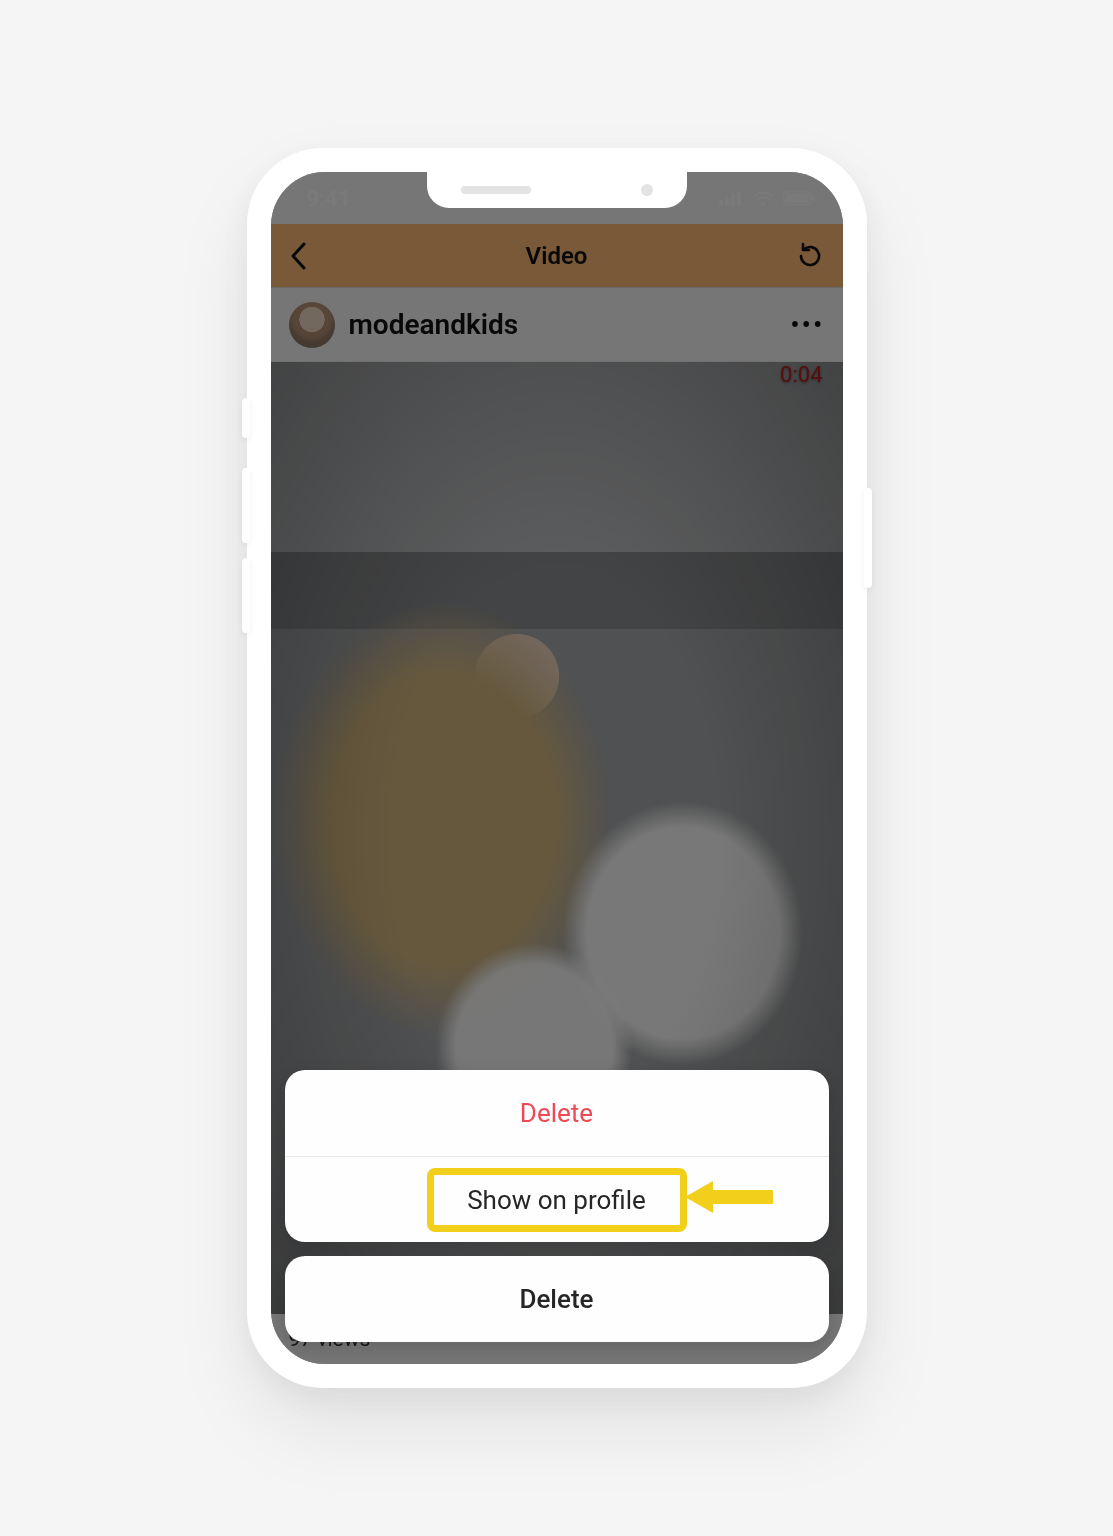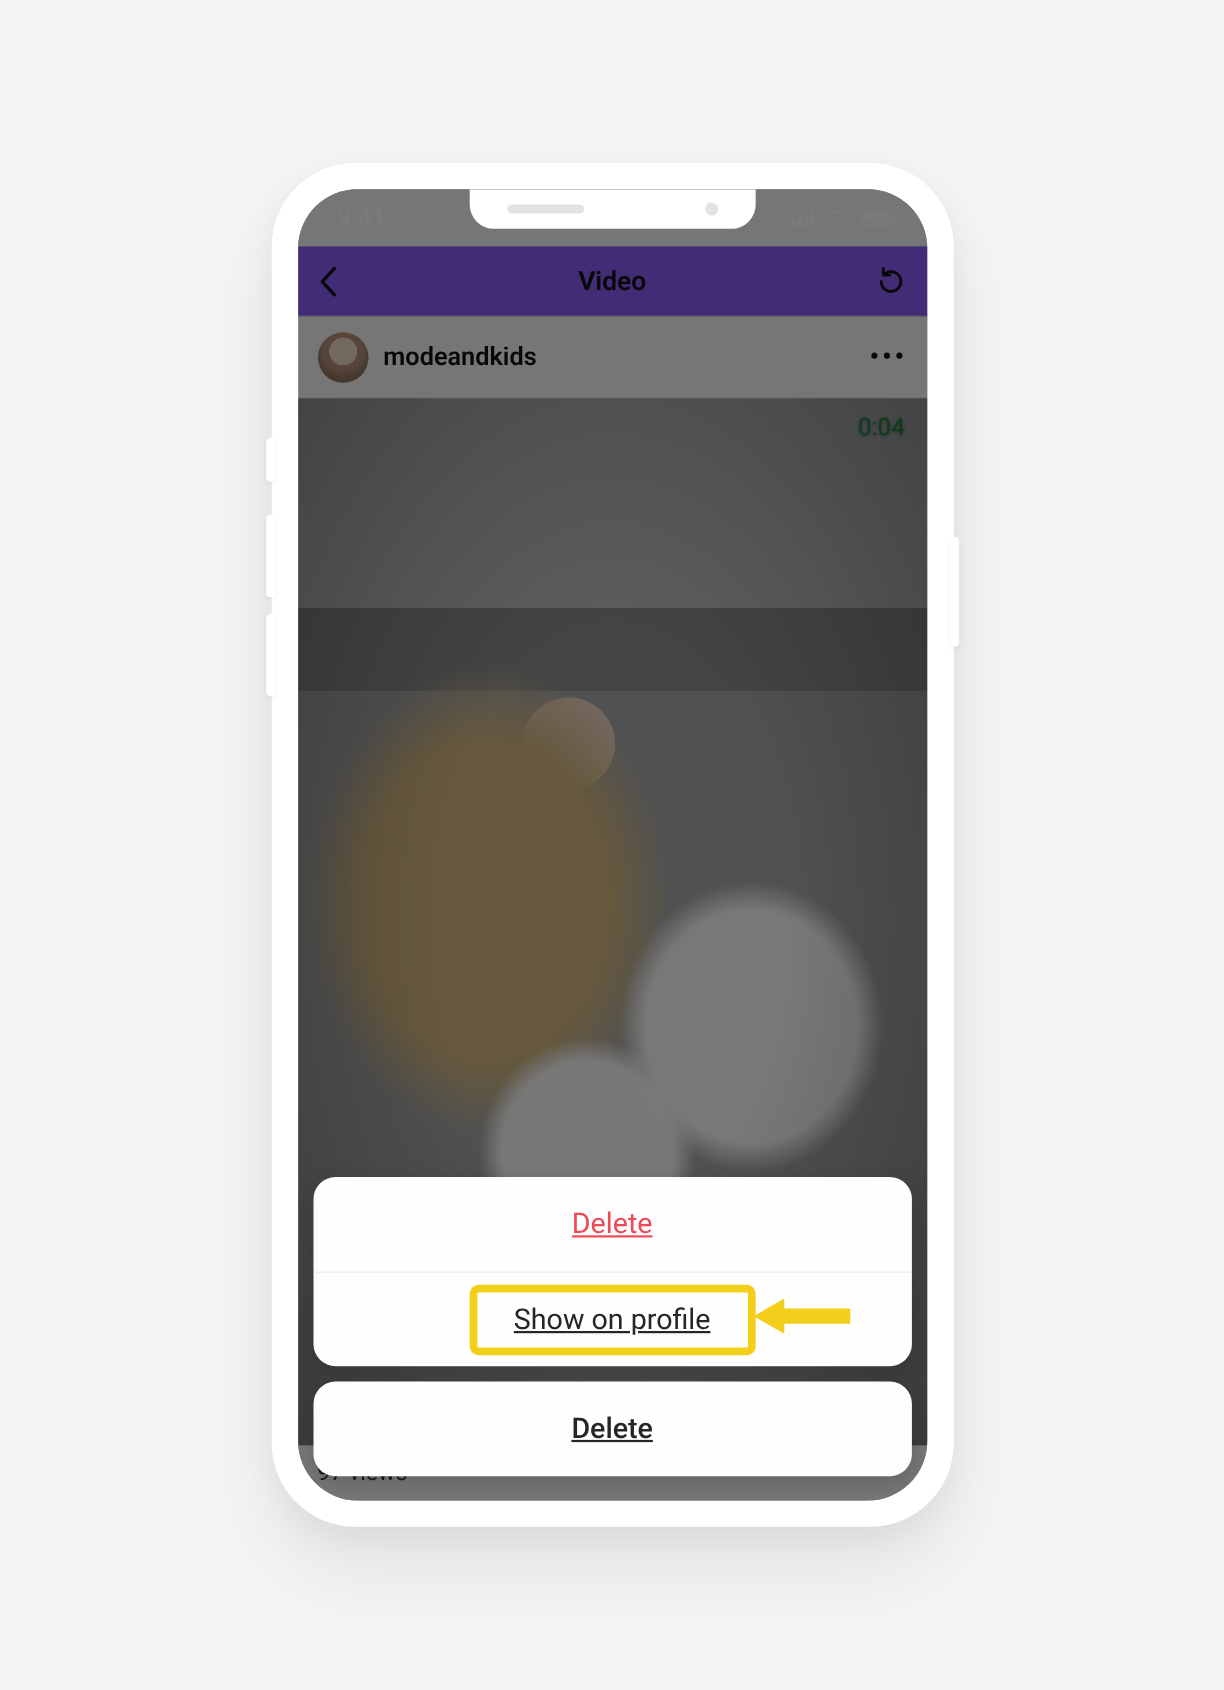--- a/index.html
+++ b/index.html
@@ -68,21 +68,21 @@
     font-weight: 600;
     color: #fff;
     position: relative;
     z-index: 2;
   }
   .status-right { display: flex; align-items: center; gap: 8px; }
   .status-right svg { display: block; }
 
   .nav-bar {
     height: 64px;
-    background: #8b5cf6;
+    background: #fdba74;
     border-bottom: 1px solid #dcdcdc;
     display: flex; align-items: center; justify-content: center;
     position: relative;
     text-align: right;
   }
   .nav-title { font-size: 24px; font-weight: 600; color: #111; }
   .nav-back { position: absolute; left: 18px; display:flex; align-items:center; }
   .nav-refresh { position: absolute; right: 18px; display:flex; align-items:center; }
 
   .post-header {
@@ -91,21 +91,21 @@
     display: flex; align-items: center;
     padding: 0 18px;
     gap: 14px;
     border-bottom: 1px solid #ececec;
   }
   .avatar {
     width: 46px; height: 46px; border-radius: 50%;
     background: radial-gradient(circle at 50% 38%, #f1d9c2 0 34%, #b89278 35% 56%, #a88a73 57% 100%);
     box-shadow: inset 0 -8px 10px rgba(0,0,0,0.15);
   }
-  .username { font-size: 23px; font-weight: 600; color: #111; }
+  .username { font-size: 28px; font-weight: 600; color: #111; }
   .more-dots { margin-left: auto; font-size: 28px; letter-spacing: 2px; color: #111; }
 
   .video-frame {
     position: relative;
     flex: 1;
     overflow: hidden;
   }
   .video-bg {
     position: absolute; inset: 0;
     background:
@@ -115,22 +115,22 @@
       radial-gradient(circle 52px at 43% 33%, #f3d7c0 0 80%, rgba(0,0,0,0) 82%),
       linear-gradient(180deg, #c0c2c4 0 20%, #8c8e90 20% 28%, #a7a9ab 28% 100%),
       #888;
     filter: saturate(0.9);
   }
   .video-vignette {
     position:absolute; inset:0;
     background: radial-gradient(ellipse at center, rgba(0,0,0,0) 40%, rgba(0,0,0,0.28) 100%);
   }
   .video-timer {
-    position: absolute; top: 14px; right: 20px;
-    color: #15803d; font-size: 22px; font-weight: 400;
+    position: absolute; top: 0; right: 20px;
+    color: #b91c1c; font-size: 22px; font-weight: 400;
     text-shadow: 0 1px 3px rgba(0,0,0,0.4);
   }
   .mute-badge {
     position: absolute; right: 16px; bottom: 16px;
     width: 42px; height: 42px; border-radius: 50%;
     background: rgba(0,0,0,0.55);
     display:flex; align-items:center; justify-content:center;
   }
 
   .views-row {
@@ -159,21 +159,20 @@
     border-radius: 20px;
     overflow: hidden;
     box-shadow: 0 6px 18px rgba(0,0,0,0.15);
   }
   .sheet-item {
     height: 86px;
     display: flex; align-items: center; justify-content: center;
     font-size: 26px;
     color: #262626;
     position: relative;
-    text-decoration: underline;
   }
   .sheet-item + .sheet-item { border-top: 1px solid #e8e8e8; align-items: center; }
   .sheet-item.destructive { color: #ed4956; }
   .sheet-item.cancel { font-weight: 500; }
   .highlight-box {
     position: absolute;
     border: 7px solid #f2cf1a;
     border-radius: 8px;
     width: 260px; height: 64px;
     pointer-events: none;

